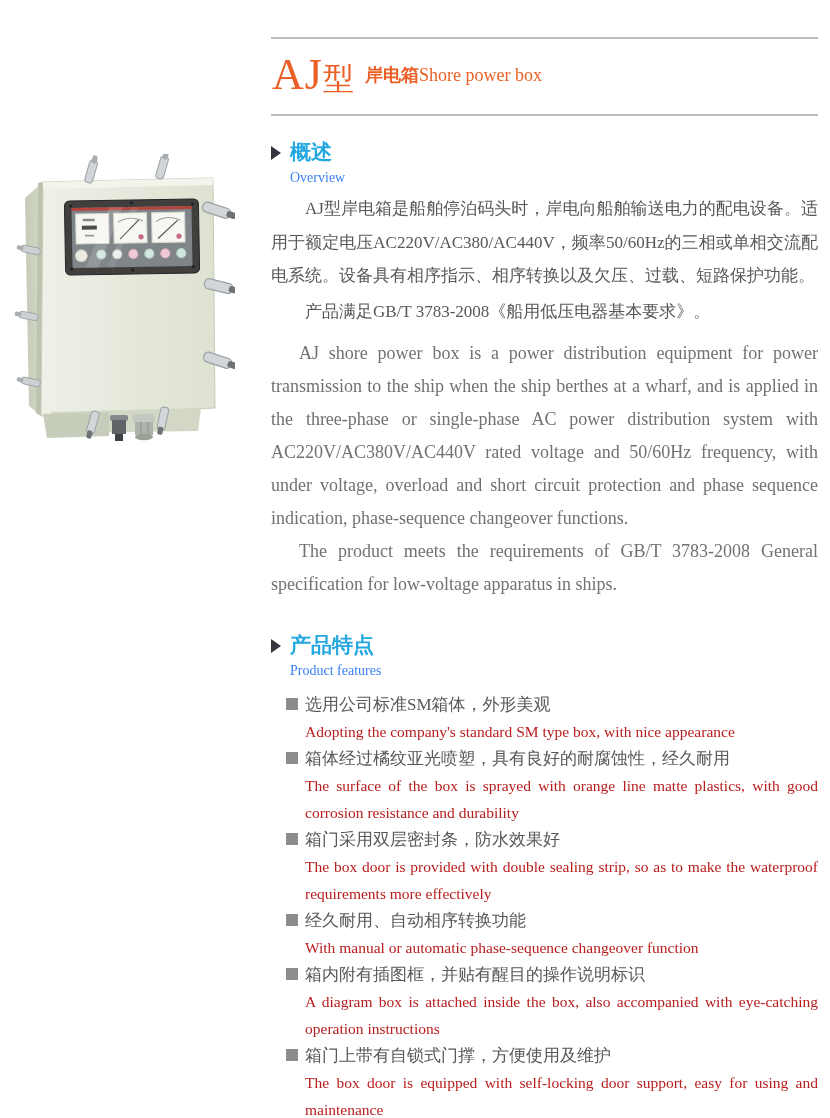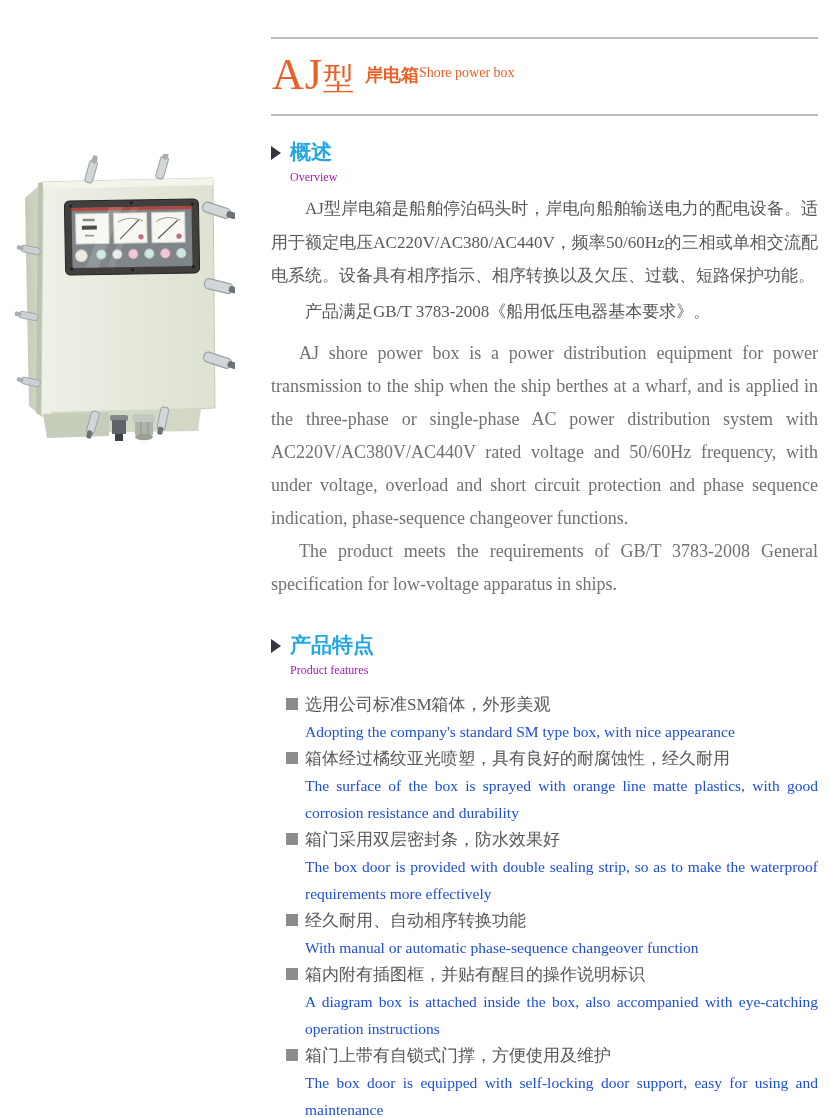--- a/index.html
+++ b/index.html
@@ -41,34 +41,34 @@
     gap: 11px;
     margin: 9px 0 0 1px;
     height: 54px;
     color: #ea6027;
   }
   .model { line-height: 1; white-space: nowrap; }
   .model-latin { font-size: 44px; font-weight: 300; letter-spacing: 1px; }
   .model-cn { font-size: 31px; font-weight: 400; }
   .name { display: flex; flex-direction: row; line-height: 1.2; padding-top: 2px; }
   .name-cn { font-size: 18px; font-weight: 700; }
-  .name-en { font-size: 14px; font-weight: 400; }
+  .name-en { font-size: 18px; font-weight: 400; }
 
   section.sec { margin-top: 21px; }
   .sec-head { display: flex; gap: 9px; margin-bottom: 4px; }
   .tri {
     margin-top: 9px;
     width: 0; height: 0;
     border-left: 10px solid #35353f;
     border-top: 7px solid transparent;
     border-bottom: 7px solid transparent;
     flex: none;
   }
   .h-cn { font-size: 21px; line-height: 30px; color: #23a7e0; font-weight: 600; margin: 0; }
-  .h-en { font-size: 12px; line-height: 21px; color: #a21caf; }
+  .h-en { font-size: 14px; line-height: 21px; color: #3b82f6; }
 
   .p-cn {
     margin: 2px 0 0;
     font-size: 17px;
     line-height: 33.5px;
     color: #595757;
     text-align: justify;
     text-indent: 2em;
   }
   .p-en {
@@ -94,21 +94,21 @@
   .f-sq {
     flex: none;
     width: 12px; height: 12px;
     background: #8c8c8c;
     margin: 7px 7px 0 15px;
   }
   .f-en {
     margin: 0 0 0 34px;
     font-size: 15.5px;
     line-height: 27px;
-    color: #1d4ed8;
+    color: #b91c1c;
     text-align: justify;
   }
 </style>
 </head>
 <body>
 
 <div class="page">
 
   <div class="photo-wrap">
     <svg viewBox="0 0 222 296" xmlns="http://www.w3.org/2000/svg">

